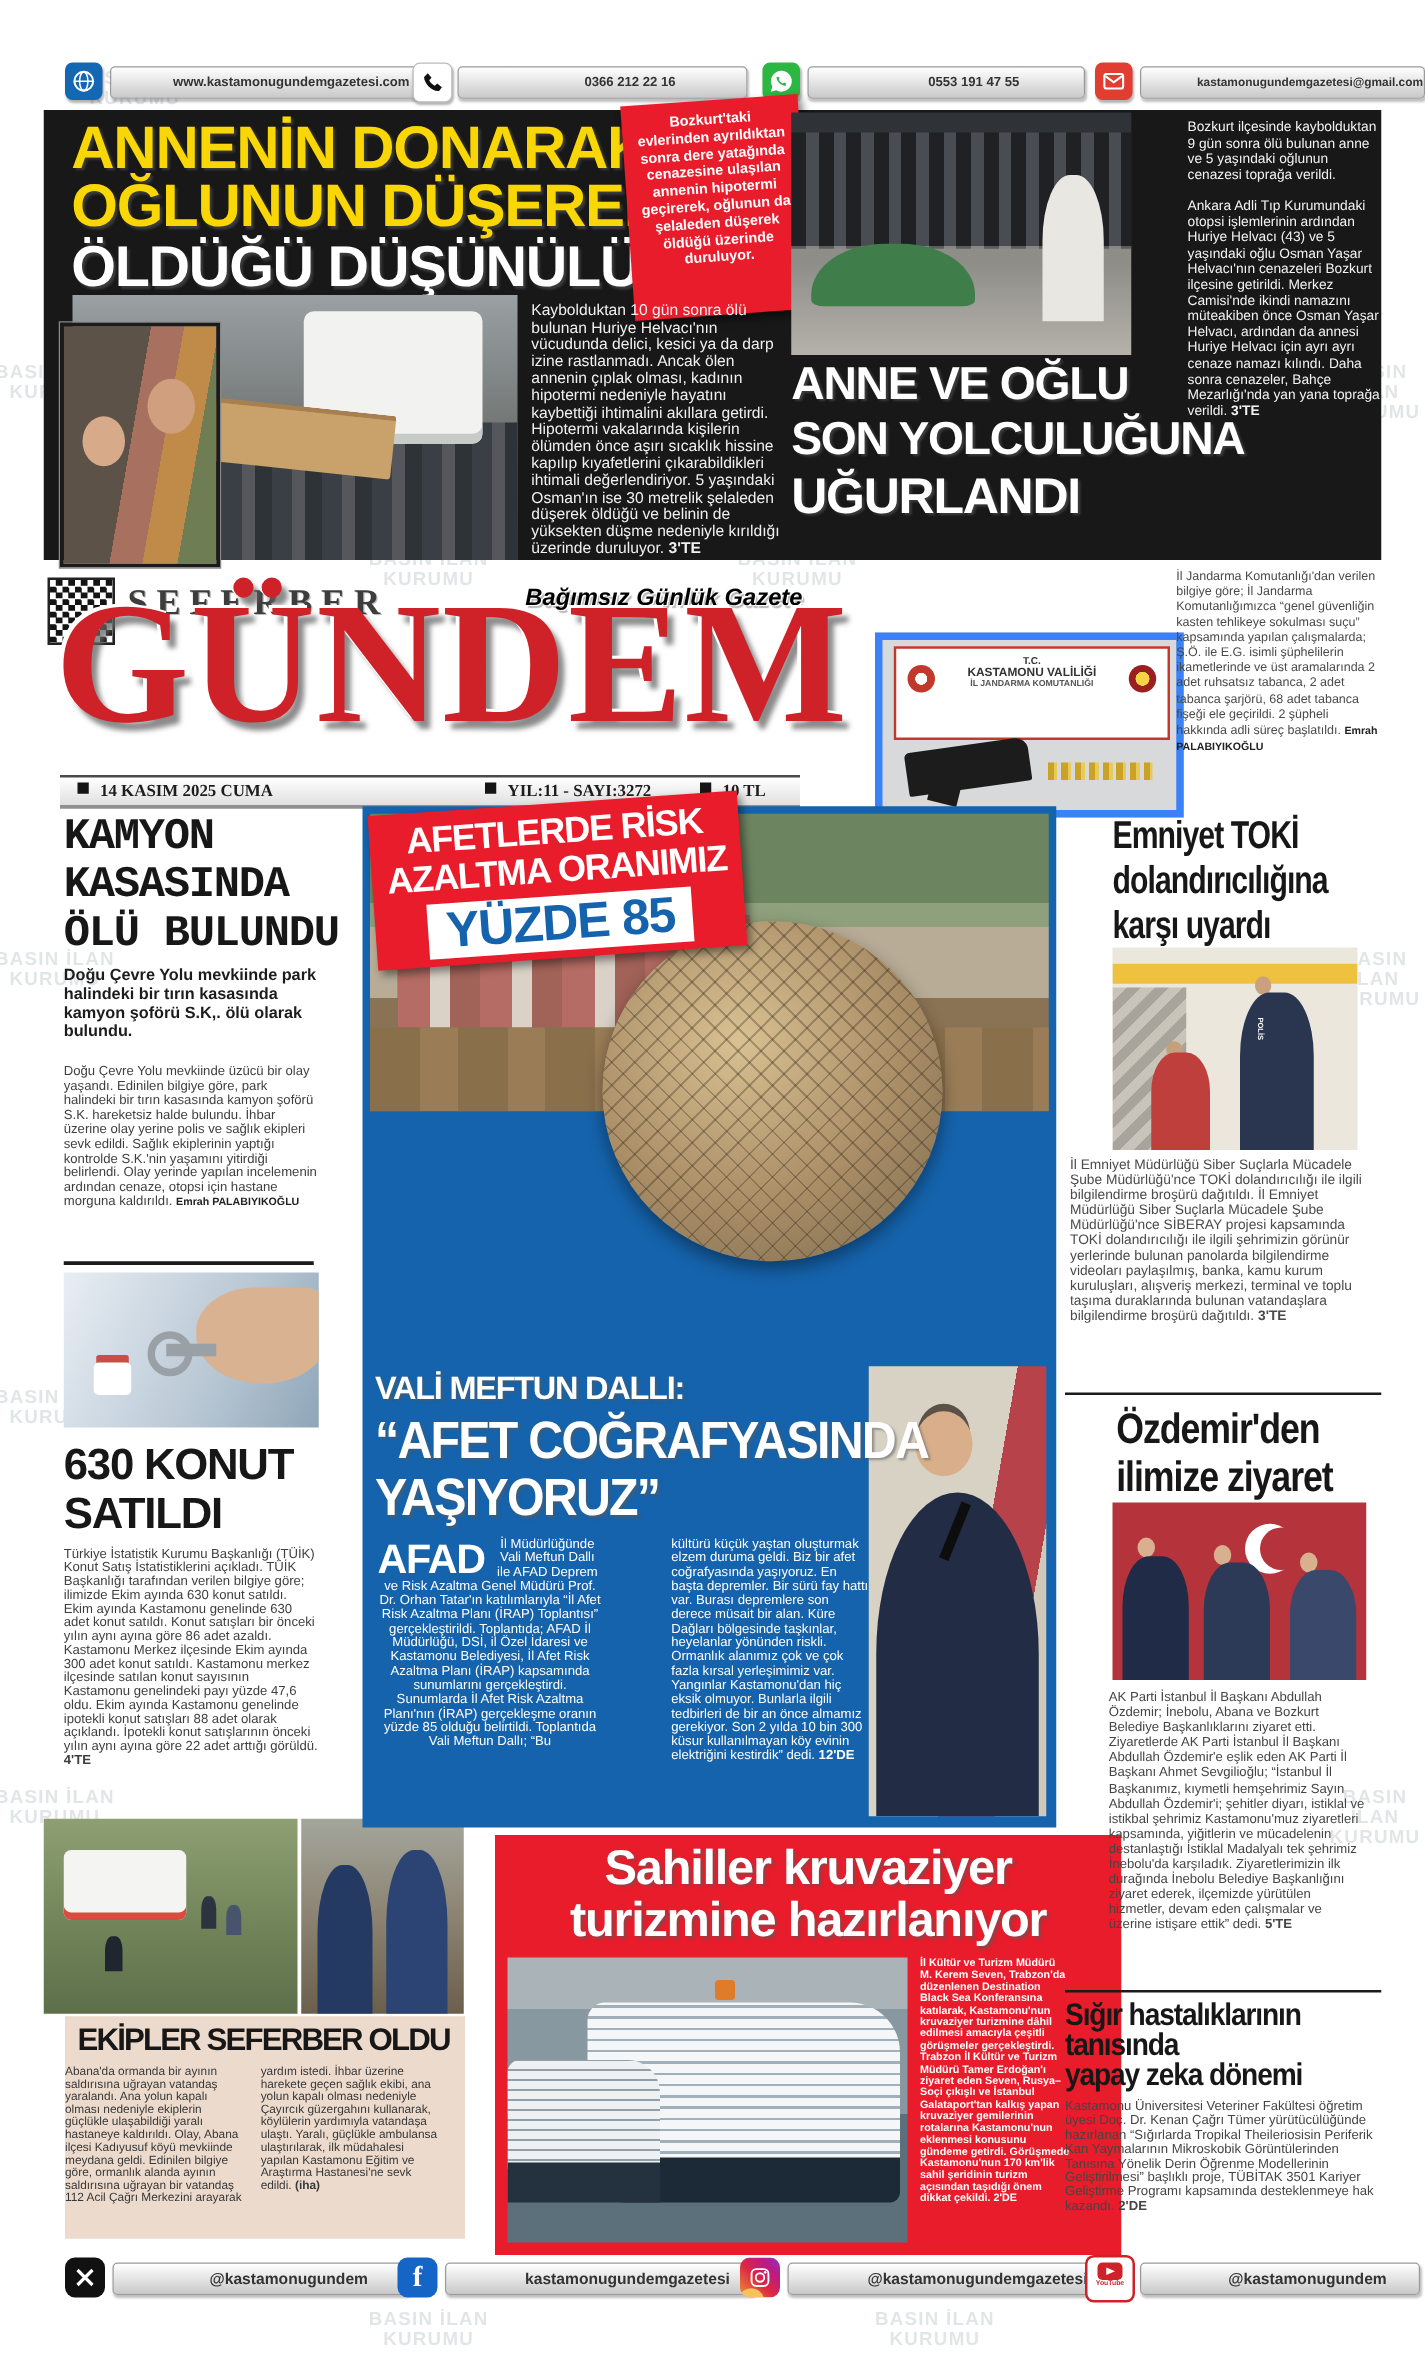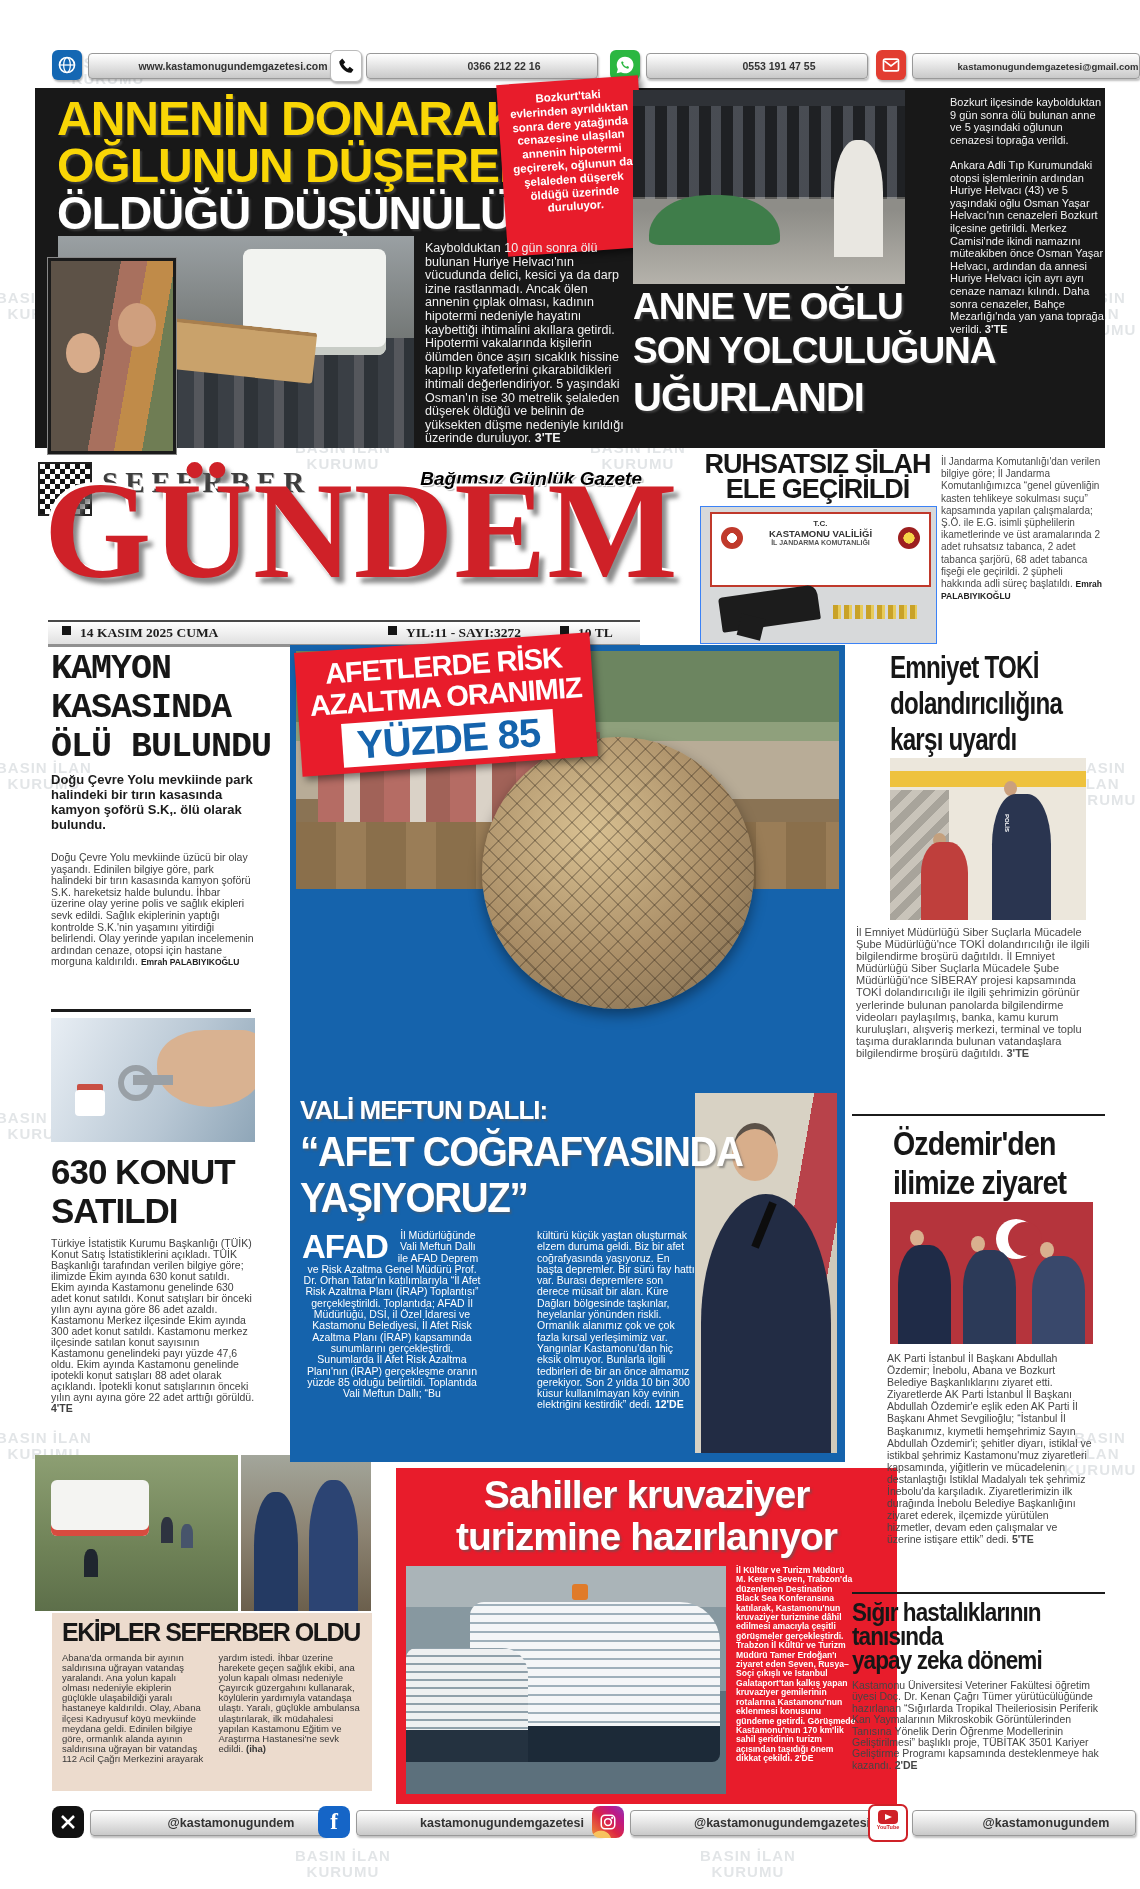--- a/index.html
+++ b/index.html
@@ -162,25 +162,21 @@
 
   <div class="abs" style="left:48px;top:620px;width:592px;height:22px;background:linear-gradient(180deg,#ffffff,#e0e0e0);border-top:2px solid #4a4a4a;border-bottom:3px solid #909090;font-family:'Liberation Serif',serif;font-weight:bold;font-size:13.5px;color:#1d1d1d;">
     <span class="abs" style="left:14px;top:4px;width:9px;height:9px;background:#151515;"></span>
     <span class="abs" style="left:32px;top:3px;">14 KASIM 2025 CUMA</span>
     <span class="abs" style="left:340px;top:4px;width:9px;height:9px;background:#151515;"></span>
     <span class="abs" style="left:358px;top:3px;">YIL:11 - SAYI:3272</span>
     <span class="abs" style="left:512px;top:4px;width:9px;height:9px;background:#151515;"></span>
     <span class="abs" style="left:530px;top:3px;">10 TL</span>
   </div>
 
-  <div class="hl" style="left:700px;top:452px;width:235px;text-align:center;font-size:27px;line-height:25px;">
-    <div>RUHSATSIZ SİLAH</div>
-    <div>ELE GEÇİRİLDİ</div>
-  </div>
-  <div class="ph" style="left:700px;top:506px;width:235px;height:136px;background:#d7d9da;border:1px solid #3b82f6;">
+  <div class="ph" style="left:700px;top:506px;width:235px;height:136px;background:#d7d9da;border:6px solid #3b82f6;">
     <div style="left:4%;top:4%;width:92%;height:52%;background:#fff;border:2px solid #c0392b;text-align:center;font-weight:bold;color:#333;">
       <div style="position:static;font-size:8px;padding-top:5px;">T.C.</div>
       <div style="position:static;font-size:9.5px;">KASTAMONU VALİLİĞİ</div>
       <div style="position:static;font-size:7px;color:#555;">İL JANDARMA KOMUTANLIĞI</div>
       <div style="left:4%;top:18%;width:22px;height:22px;border-radius:50%;background:radial-gradient(#fff 30%,#c0392b 32%);"></div>
       <div style="right:4%;top:18%;width:22px;height:22px;border-radius:50%;background:radial-gradient(#f5d547 35%,#9c1f1f 37%);"></div>
     </div>
     <div style="left:8%;top:62%;width:42%;height:26%;background:#1c1c1c;border-radius:4px 10px 2px 2px;transform:rotate(-8deg);"></div>
     <div style="left:16%;top:80%;width:10%;height:16%;background:#1c1c1c;transform:rotate(14deg);"></div>
     <div style="left:56%;top:72%;width:36%;height:10%;background:repeating-linear-gradient(90deg,#c9a227 0 5px,#e7cb5a 5px 8px,transparent 8px 11px);"></div>
@@ -224,21 +220,21 @@
     <div style="left:72%;top:44%;width:12px;height:24px;background:#47546b;border-radius:40% 40% 0 0;"></div>
     <div style="left:24%;top:60%;width:14px;height:28px;background:#20262f;border-radius:40% 40% 0 0;"></div>
   </div>
   <div class="ph" style="left:241px;top:1455px;width:130px;height:156px;background:linear-gradient(180deg,#a3a69b,#8c8372 50%,#6b5f4c);">
     <div style="left:10%;top:24%;width:34%;height:76%;background:#243a63;border-radius:45% 45% 0 0;"></div>
     <div style="left:52%;top:16%;width:38%;height:84%;background:#2c4473;border-radius:45% 45% 0 0;"></div>
   </div>
 
   <div class="abs" style="left:52px;top:1613px;width:320px;height:178px;background:#ecdbcd;padding:0;">
     <div class="hl" style="left:10px;top:6px;font-size:25px;letter-spacing:-1.5px;position:absolute;">EKİPLER SEFERBER OLDU</div>
-    <div style="position:absolute;left:10px;top:40px;width:300px;display:flex;gap:13px;font-size:9.5px;line-height:10.1px;color:#383838;">
+    <div style="position:absolute;left:0;top:40px;width:300px;display:flex;gap:13px;font-size:9.5px;line-height:10.1px;color:#383838;">
       <div style="flex:1;">Abana'da ormanda bir ayının saldırısına uğrayan vatandaş yaralandı. Ana yolun kapalı olması nedeniyle ekiplerin güçlükle ulaşabildiği yaralı hastaneye kaldırıldı. Olay, Abana ilçesi Kadıyusuf köyü mevkiinde meydana geldi. Edinilen bilgiye göre, ormanlık alanda ayının saldırısına uğrayan bir vatandaş 112 Acil Çağrı Merkezini arayarak</div>
       <div style="flex:1;">
         <span>yardım istedi. İhbar üzerine harekete geçen sağlık ekibi, ana yolun kapalı olması nedeniyle Çayırcık güzergahını kullanarak, köylülerin yardımıyla vatandaşa ulaştı. Yaralı, güçlükle ambulansa ulaştırılarak, ilk müdahalesi yapılan Kastamonu Eğitim ve Araştırma Hastanesi'ne sevk edildi.</span>
         <b class="pg">(iha)</b>
       </div>
     </div>
   </div>
 
   <div class="abs" style="left:290px;top:645px;width:555px;height:817px;background:#1563ac;">
 

